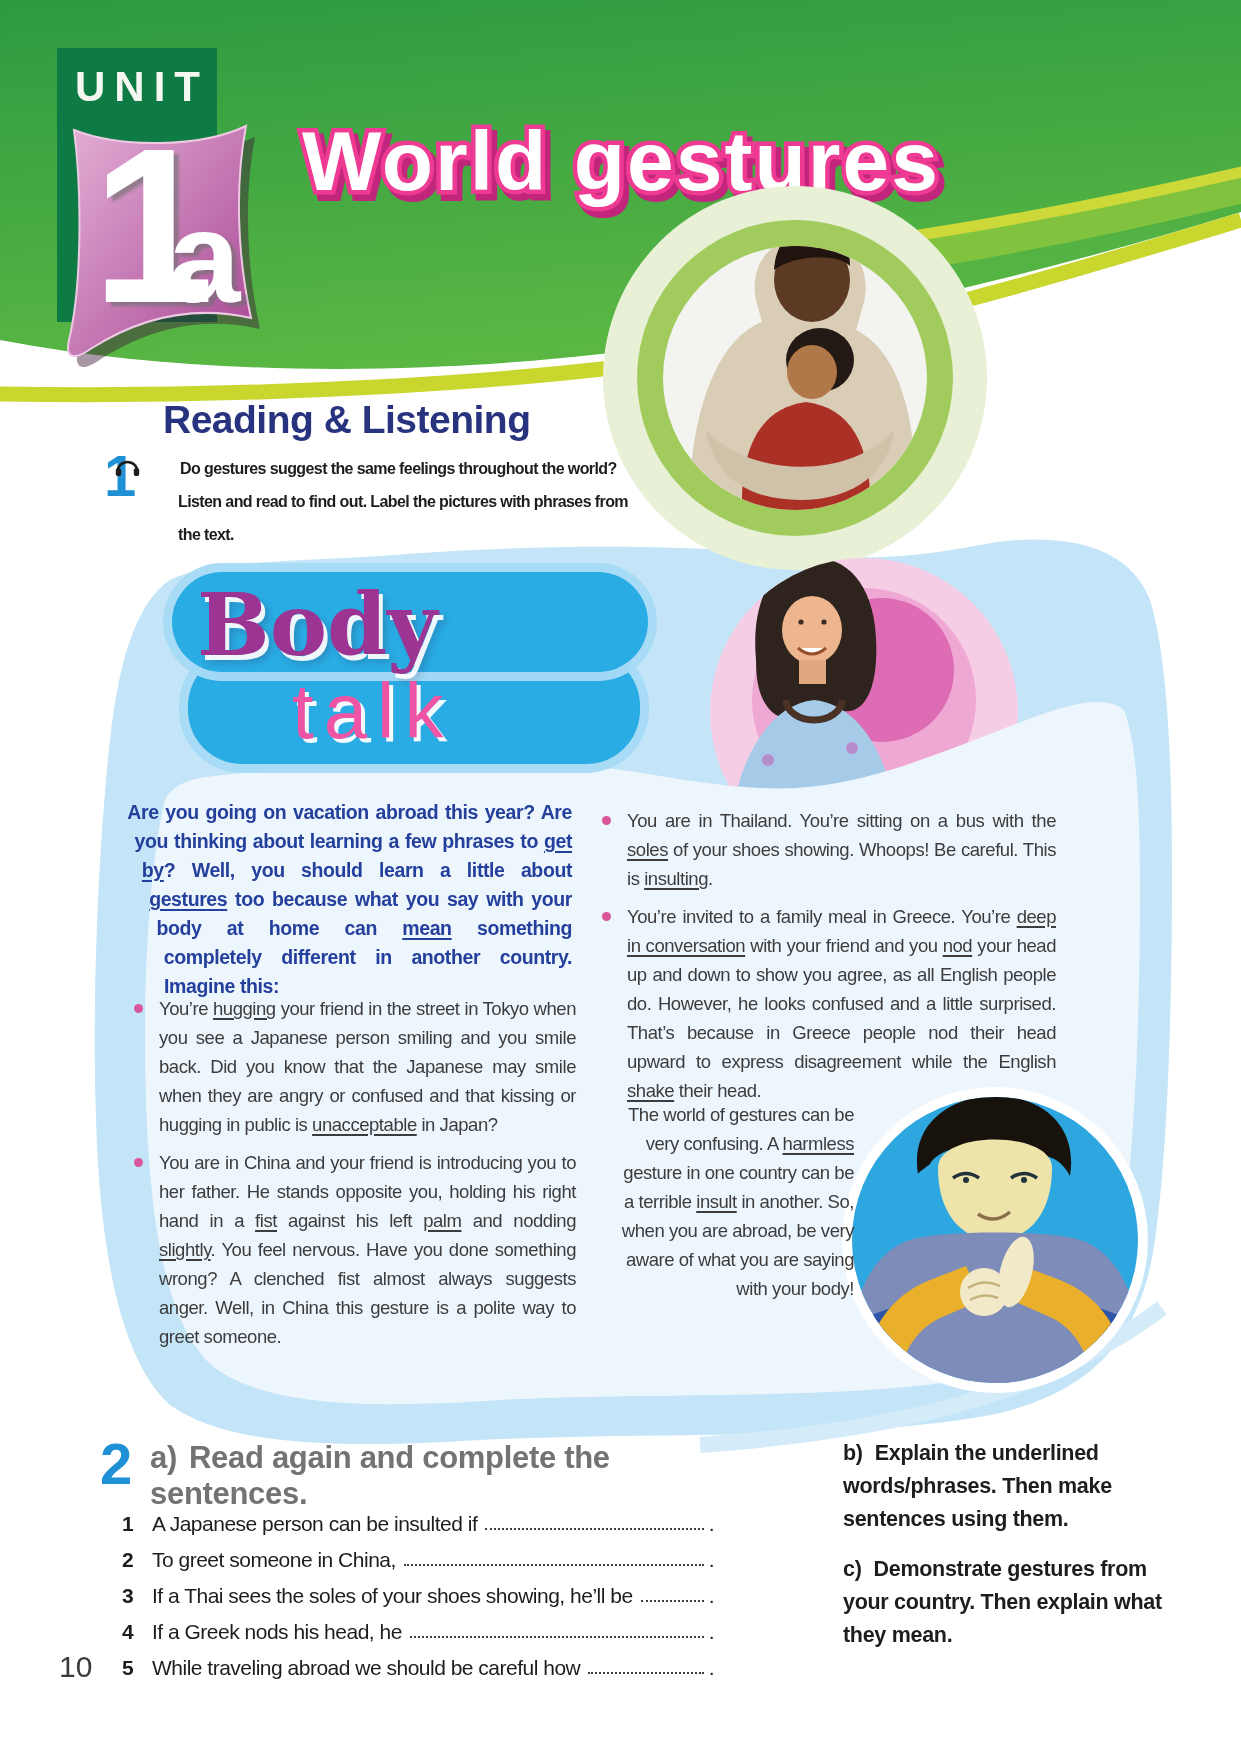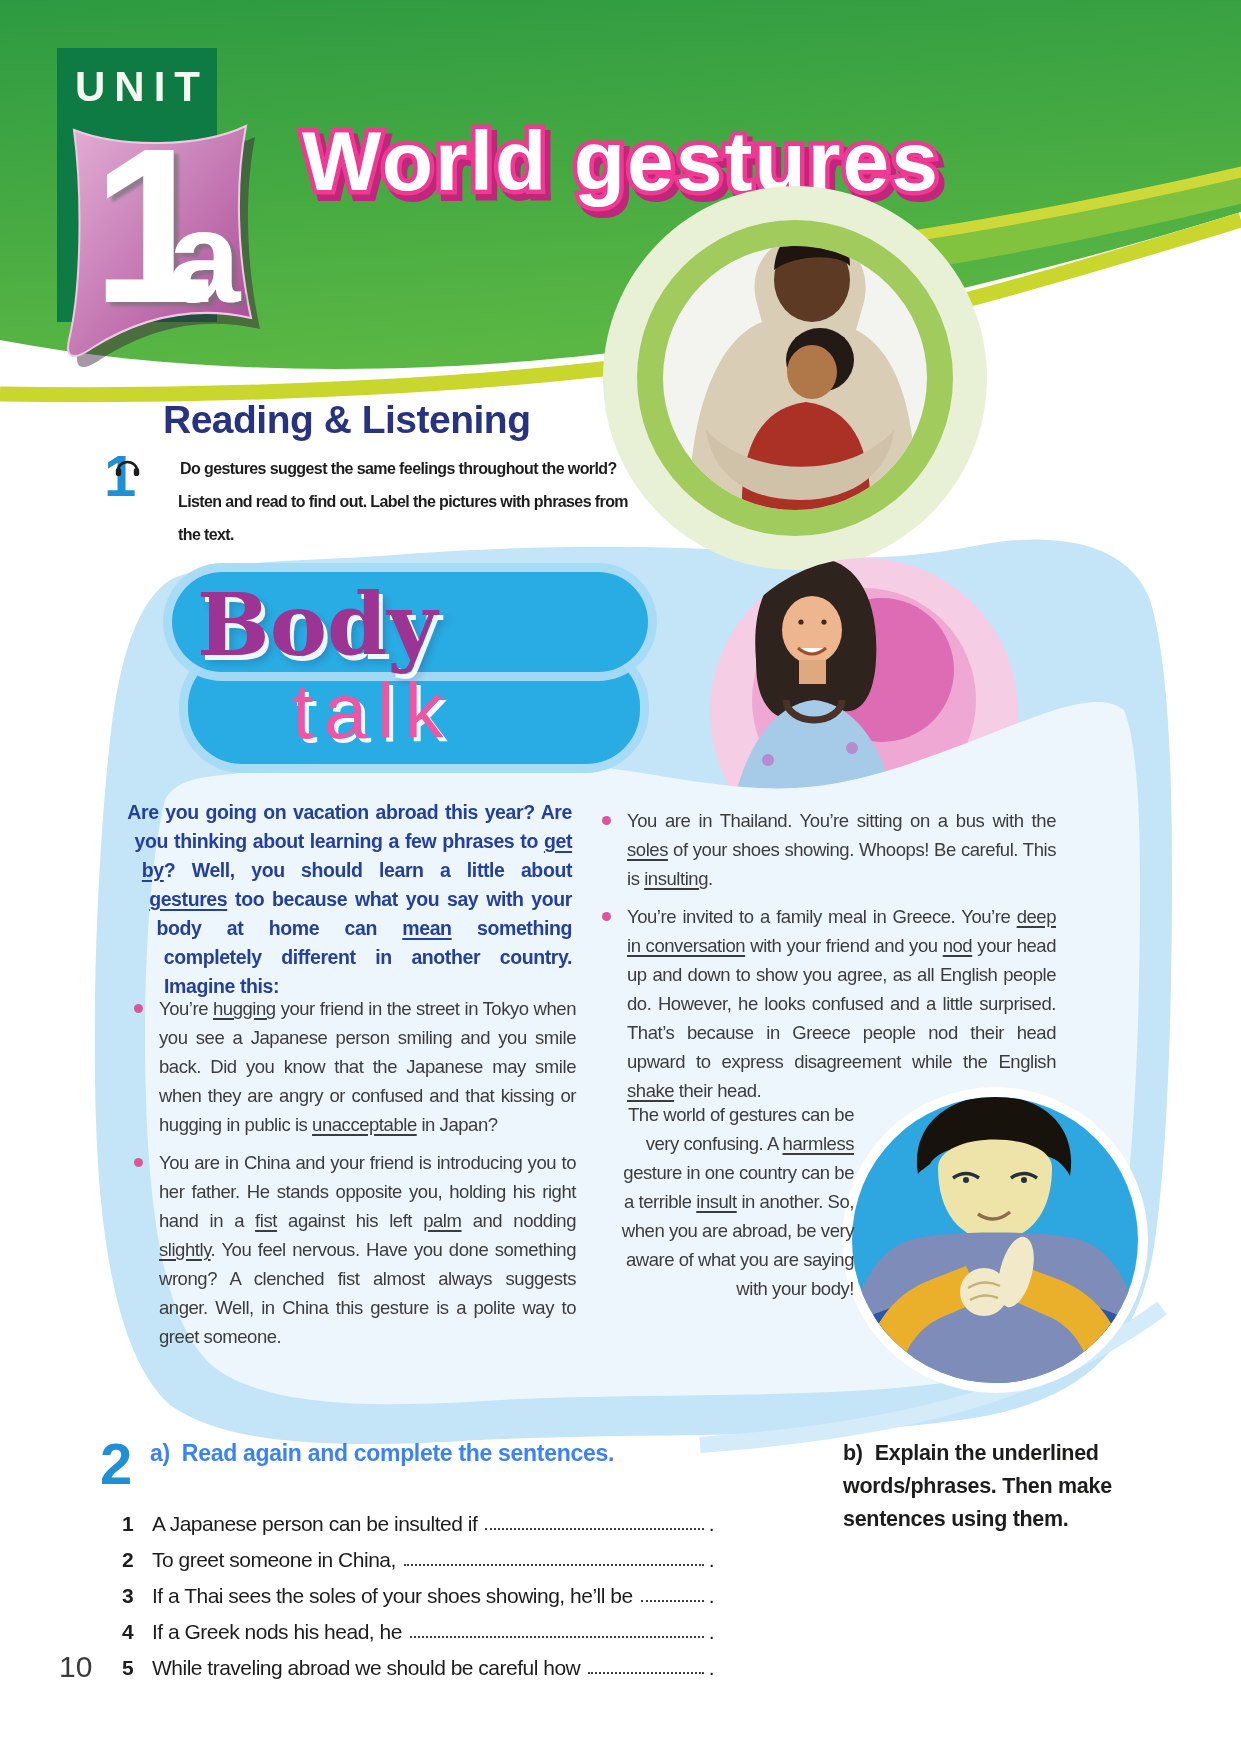--- a/index.html
+++ b/index.html
@@ -37,21 +37,21 @@
   .bullets-left  { left:126px; top:994px;  width:450px; }
   .bullets-right { left:594px; top:806px;  width:462px; }
   .bullet { display:flex; margin-bottom:9px; }
   .b-dot { flex:0 0 9px; width:9px; height:9px; border-radius:50%; background:#d9569b; margin:10px 16px 0 8px; }
   .btext { flex:1; }
   .closing { left:612px; top:1100px; width:242px; text-align:right; }
 
   .u { text-decoration:underline; text-decoration-thickness:1.6px; text-underline-offset:3px; }
 
   .ex2-num { left:100px; top:1430px; font-size:58px; }
-  .ex2-a { left:150px; top:1440px; width:560px; font-weight:bold; font-size:23px; letter-spacing:-0.3px; color:#3b82f6; }
+  .ex2-a { left:150px; top:1440px; width:560px; font-weight:bold; font-size:31px; letter-spacing:-0.3px; color:#737373; }
   .ex2-a .lbl, .ex2-bc .lbl { margin-right:12px; }
   .items { left:122px; top:1500px; width:592px; }
   .item { display:flex; align-items:flex-end; height:36px; font-size:21px; letter-spacing:-0.5px; color:#1d1d1b; }
   .inum { flex:0 0 30px; font-weight:bold; }
   .itext { white-space:nowrap; }
   .dots { flex:1 1 auto; border-bottom:2.6px dotted #3f3f3f; margin:0 5px 6px 8px; min-width:12px; }
   .iend {}
   .ex2-bc { width:322px; font-weight:bold; font-size:21.5px; line-height:33px; letter-spacing:-0.3px; color:#1d1d1b; }
   .ex2-b { left:843px; top:1437px; }
   .ex2-c { left:843px; top:1553px; }
@@ -246,15 +246,18 @@
       <span class="inum">5</span>
         <span class="itext">While traveling abroad we should be careful how</span>
         <span class="dots"></span>
         <span class="iend">.</span>
     </div>
   </div>
 
   <div class="abs ex2-bc ex2-b">
     <span class="lbl">b)</span><span>Explain the underlined words/phrases. Then make sentences using them.</span>
   </div>
+  <div class="abs ex2-bc ex2-c">
+    <span class="lbl">c)</span><span>Demonstrate gestures from your country. Then explain what they mean.</span>
+  </div>
 
   <div class="abs page-num">10</div>
 </div>
 
 </body></html>

